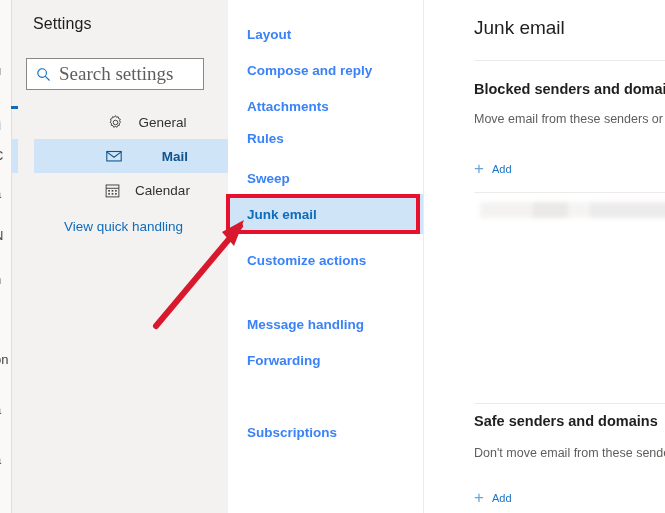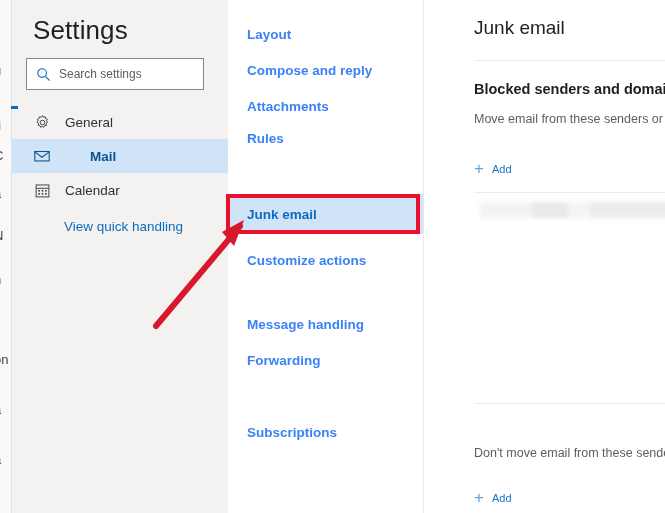--- a/index.html
+++ b/index.html
@@ -71,21 +71,21 @@
   
   .nav-pane {
     position: absolute;
     left: 0; top: 0;
     width: 210px; height: 513px;
     background: #f3f2f1;
   }
   .settings-title {
     position: absolute;
     left: 15px; top: 15px;
-    font-size: 26px;
+    font-size: 16px;
     color: #201f1e;
     letter-spacing: .1px;
   }
   .search-box {
     position: absolute;
     left: 8px; top: 58px;
     width: 178px; height: 32px;
     background: #ffffff;
     border: 1px solid #8a8886;
     box-sizing: border-box;
@@ -93,32 +93,34 @@
     align-items: center;
   }
   .search-box .mag {
     margin-left: 9px;
     margin-right: 8px;
     flex: 0 0 auto;
     display: flex;
     align-items: center;
   }
   .search-box .ph {
-    font-size: 12px;
+    font-size: 19px;
     color: #605e5c;
     white-space: nowrap;
+    font-family: Liberation Serif, serif;
   }
 
   .nav-item {
     position: absolute;
-    left: 0;
+    left: 16px;
     width: 210px; height: 34px;
     display: flex;
     align-items: center;
     box-sizing: border-box;
+    justify-content: center;
   }
   .nav-item .nicon {
     width: 22px;
     margin-left: 13px;
     margin-right: 12px;
     flex: 0 0 auto;
     display: flex;
     align-items: center;
     justify-content: center;
     color: #444444;
@@ -351,20 +353,23 @@
         </div>
       <div class="menu-item" style="top:50px">
           <span class="mlabel">Compose and reply</span>
         </div>
       <div class="menu-item" style="top:86px">
           <span class="mlabel">Attachments</span>
         </div>
       <div class="menu-item" style="top:118px">
           <span class="mlabel">Rules</span>
         </div>
+      <div class="menu-item" style="top:158px">
+          <span class="mlabel">Sweep</span>
+        </div>
       <div class="menu-item active" style="top:194px">
           <span class="mlabel">Junk email</span>
         </div>
       <div class="menu-item" style="top:240px">
           <span class="mlabel">Customize actions</span>
         </div>
       <div class="menu-item" style="top:340px">
           <span class="mlabel">Forwarding</span>
         </div>
       <div class="menu-item" style="top:304px">
@@ -385,20 +390,21 @@
 
       <div class="c-add" style="top:160px">
         <span class="plus">+</span>
         <span class="atext">Add</span>
       </div>
 
       <div class="c-rule" style="top:192px"></div>
       <div class="redaction"></div>
 
       <div class="c-rule" style="top:403px"></div>
+      <div class="c-section-head" style="top:413px">Safe senders and domains</div>
       <div class="c-section-desc" style="top:446px">Don't move email from these senders or domains</div>
 
       <div class="c-add" style="top:489px">
         <span class="plus">+</span>
         <span class="atext">Add</span>
       </div>
     </div>
   </div>
 
   <div class="hl-box"></div>

